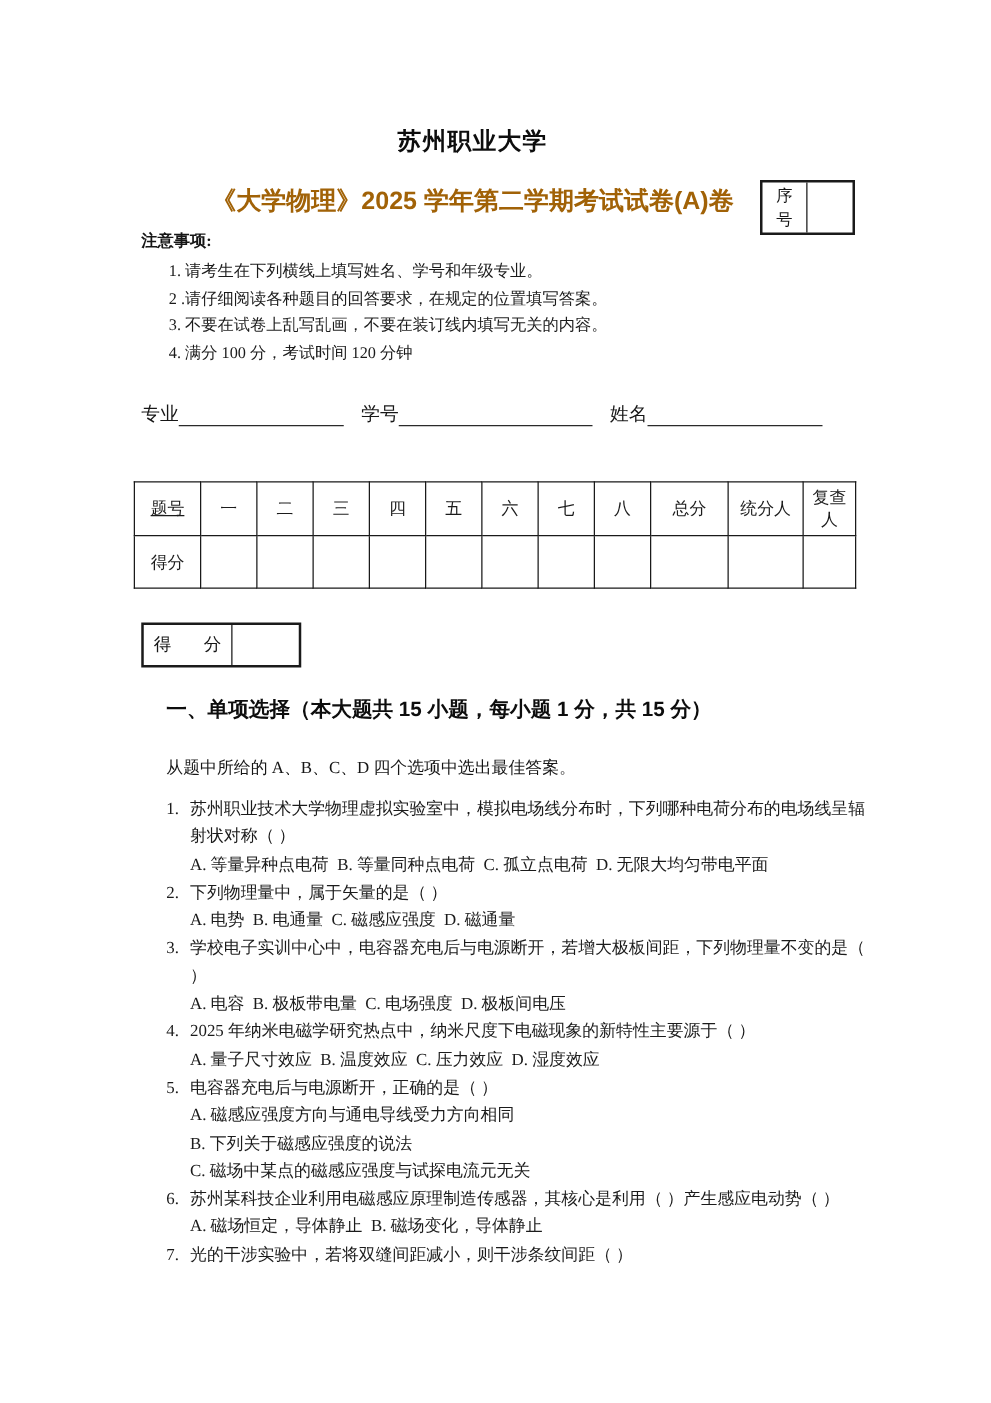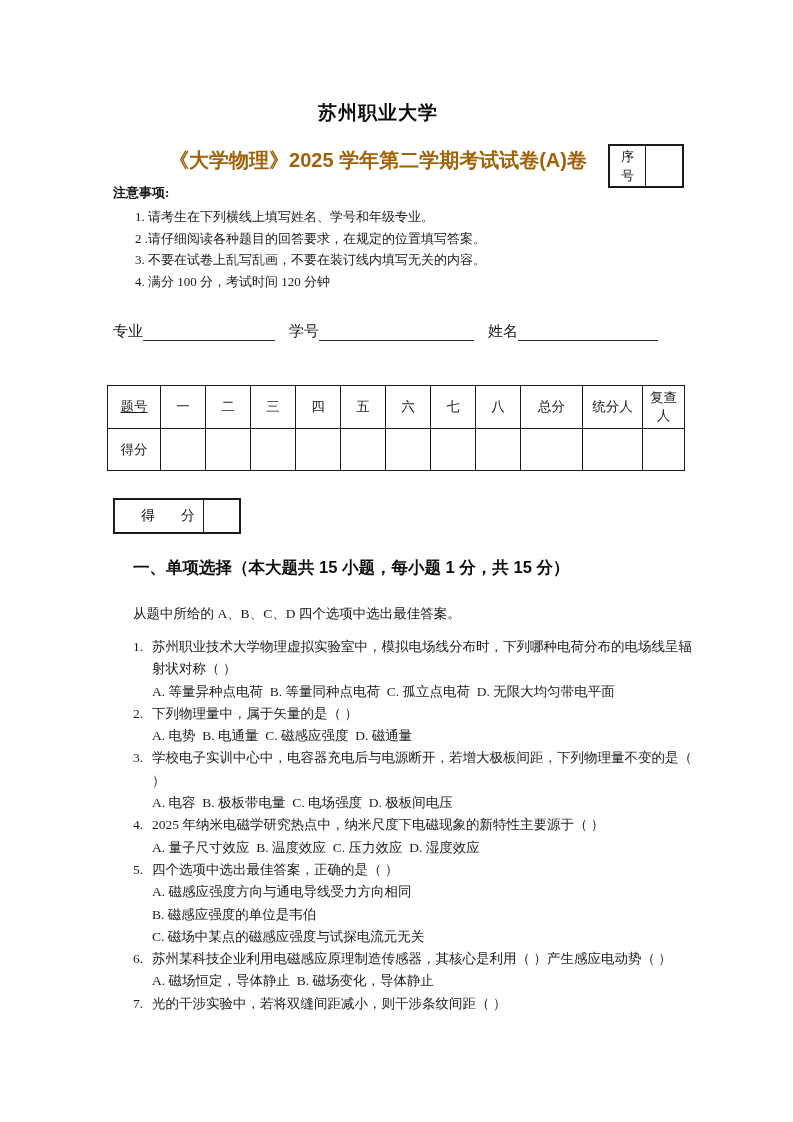--- a/index.html
+++ b/index.html
@@ -110,21 +110,20 @@
   }
   .score-box-label {
     width: 71px;
     border-right: 1.5px solid #1a1a1a;
     display: flex;
     align-items: center;
     justify-content: center;
     letter-spacing: 6px;
     padding-left: 6px;
     white-space: nowrap;
-    margin-left: 18px;
   }
   .score-box-value { flex: 1; }
   .section-heading {
     margin: 23px 0 0 20px;
     font-family: "Liberation Sans", "DejaVu Sans", sans-serif;
     font-weight: bold;
     font-size: 16.5px;
     color: #0d0d0d;
   }
   .section-instruction {
@@ -237,23 +236,23 @@
         <div class="q-stem"><span class="q-num">3.</span><span>学校电子实训中心中，电容器充电后与电源断开，若增大极板间距，下列物理量不变的是（  ）</span></div>
         <div class="opt-line">A. 电容  B. 极板带电量  C. 电场强度  D. 极板间电压</div>
       </div>
 
       <div class="question">
         <div class="q-stem"><span class="q-num">4.</span><span>2025 年纳米电磁学研究热点中，纳米尺度下电磁现象的新特性主要源于（  ）</span></div>
         <div class="opt-line">A. 量子尺寸效应  B. 温度效应  C. 压力效应  D. 湿度效应</div>
       </div>
 
       <div class="question">
-        <div class="q-stem"><span class="q-num">5.</span><span>四个选项中选出最佳答案，正确的是（  ）</span></div>
+        <div class="q-stem"><span class="q-num">5.</span><span>电容器充电后与电源断开，正确的是（  ）</span></div>
         <div class="opt-line">A. 磁感应强度方向与通电导线受力方向相同</div>
-        <div class="opt-line">B. 磁感应强度的单位是韦伯</div>
+        <div class="opt-line">B. 下列关于磁感应强度的说法</div>
         <div class="opt-line">C. 磁场中某点的磁感应强度与试探电流元无关</div>
       </div>
 
       <div class="question">
         <div class="q-stem"><span class="q-num">6.</span><span>苏州某科技企业利用电磁感应原理制造传感器，其核心是利用（  ）产生感应电动势（  ）</span></div>
         <div class="opt-line">A. 磁场恒定，导体静止  B. 磁场变化，导体静止</div>
       </div>
 
       <div class="question">
         <div class="q-stem"><span class="q-num">7.</span><span>光的干涉实验中，若将双缝间距减小，则干涉条纹间距（  ）</span></div>

